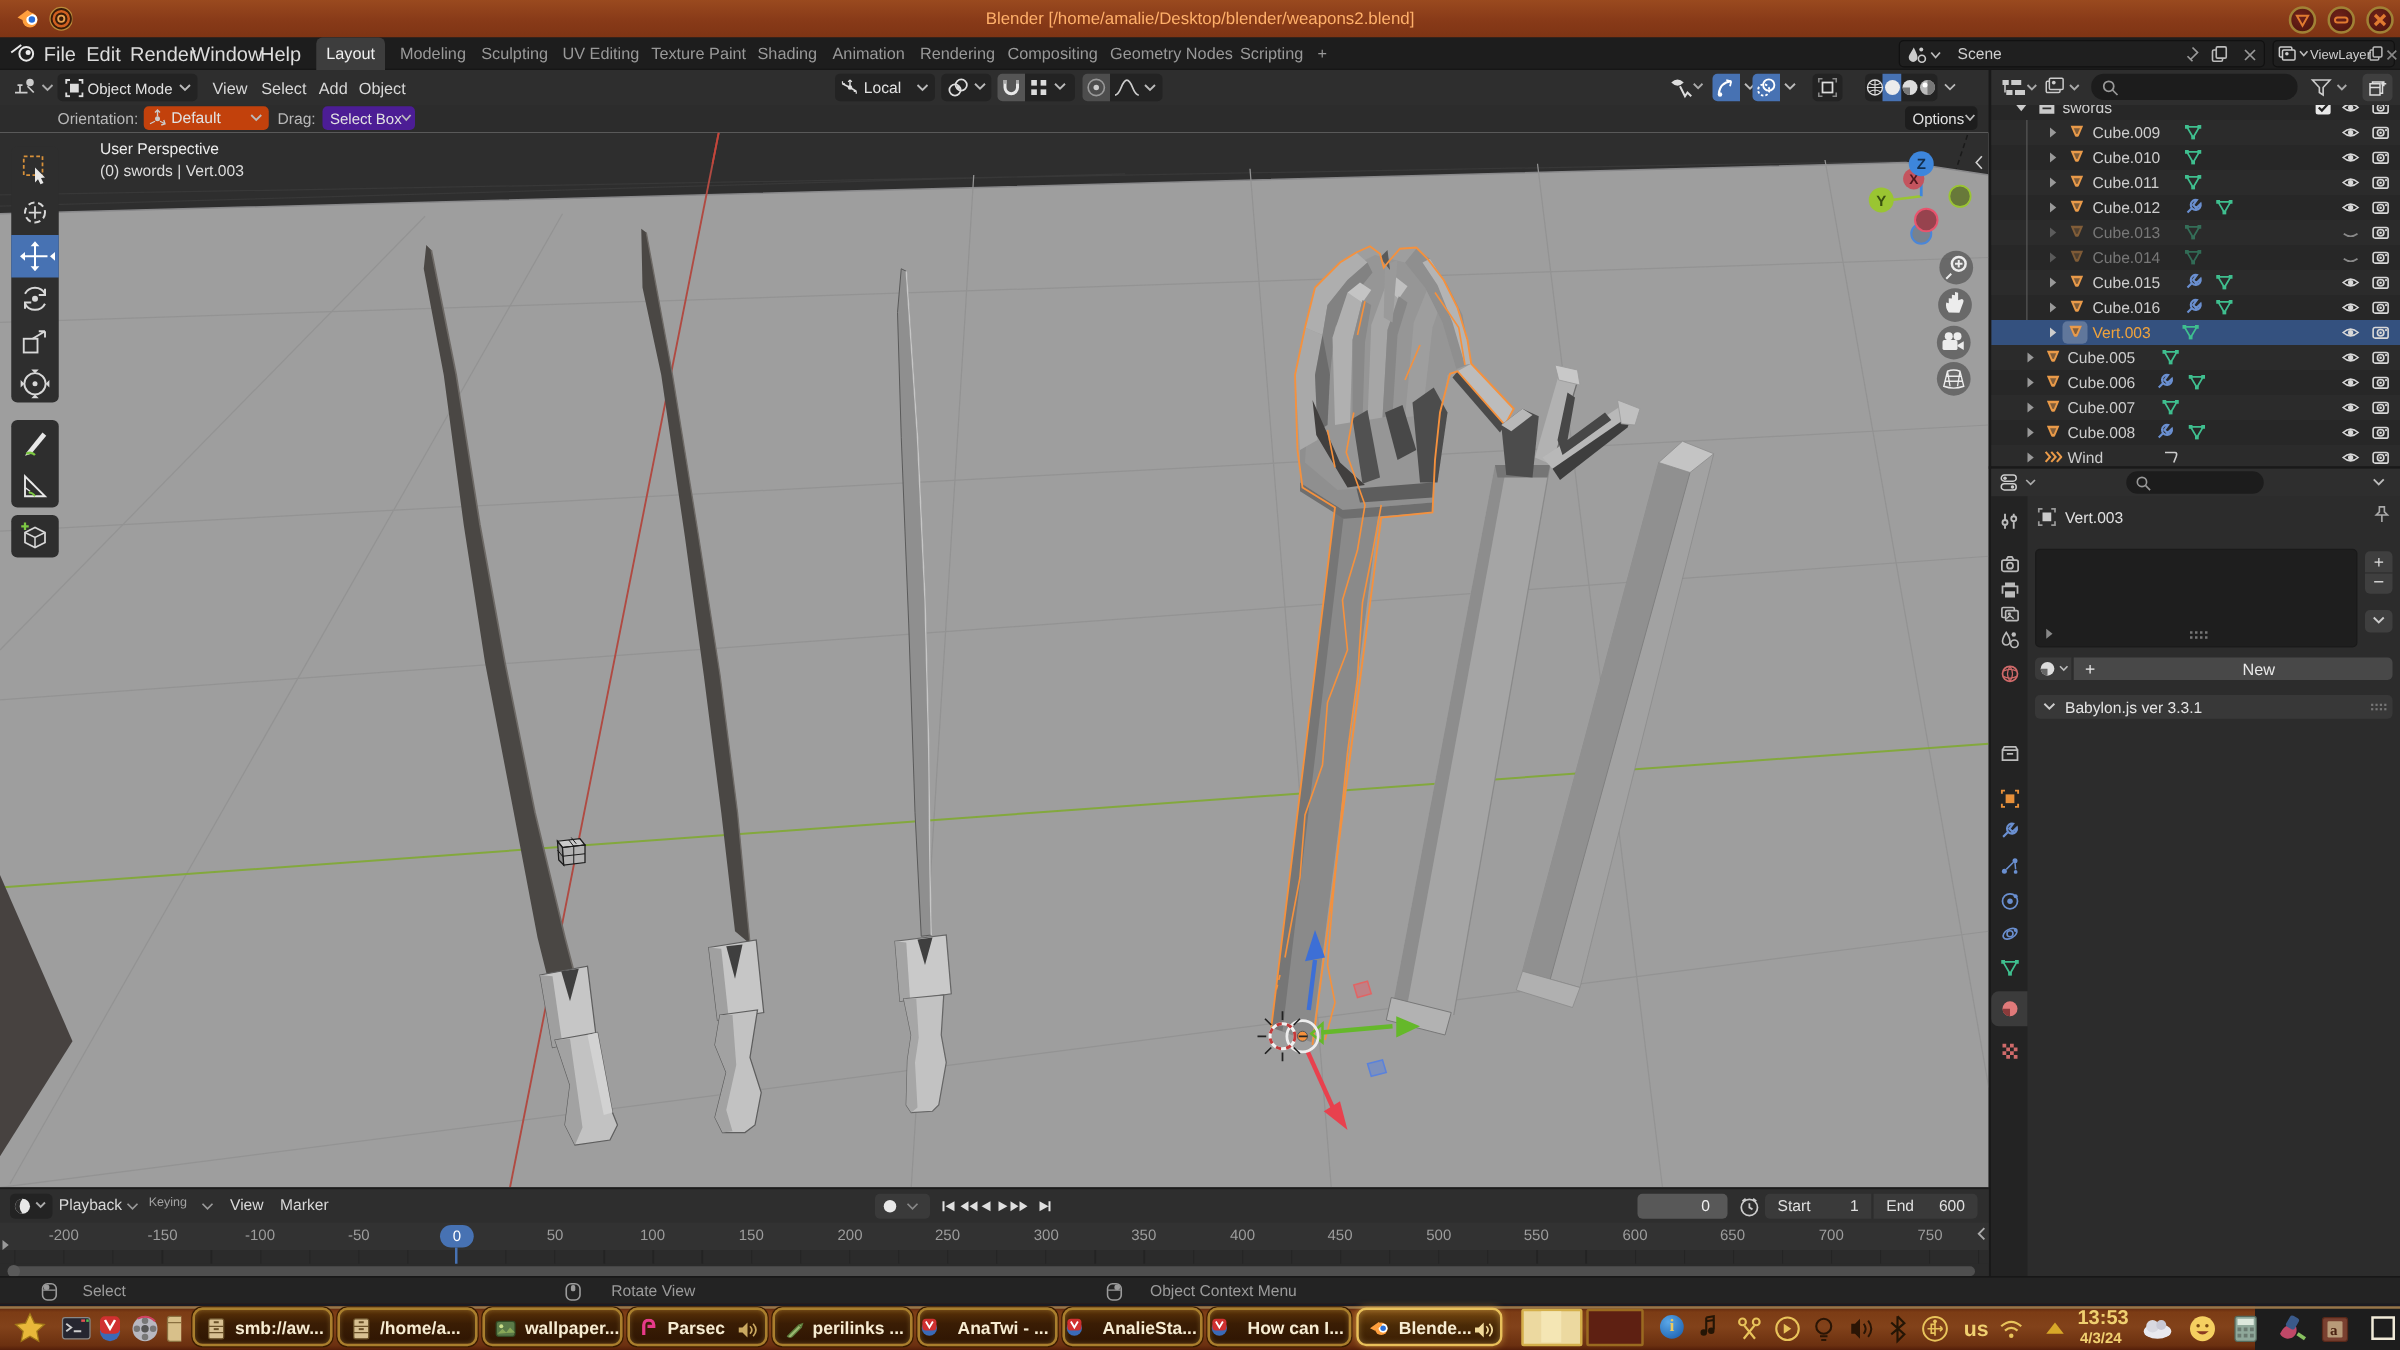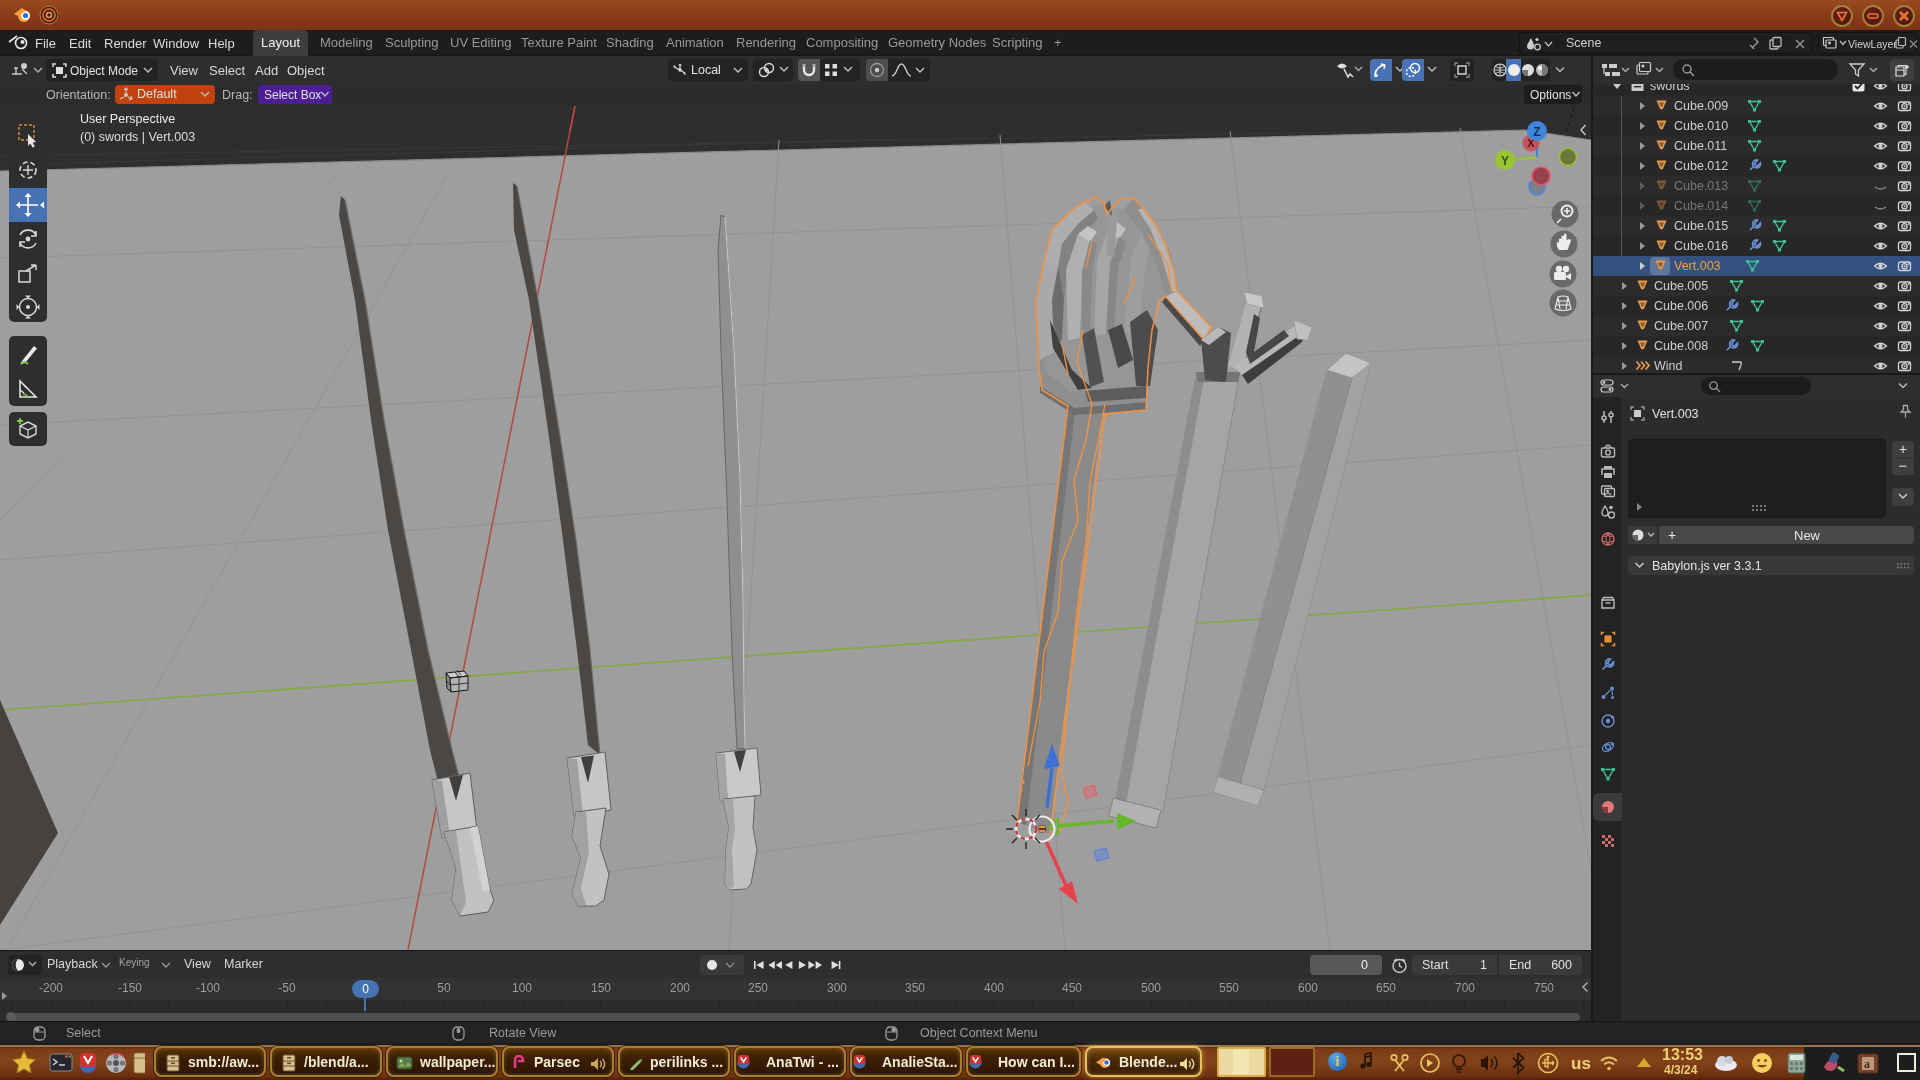--- a/index.html
+++ b/index.html
@@ -3,21 +3,21 @@
 *{margin:0;padding:0;box-sizing:border-box}
 html,body{width:1920px;height:1080px;overflow:hidden;background:#1d1d1d;font-family:"Liberation Sans",sans-serif;}
 .abs{position:absolute}
 .txt{position:absolute;white-space:nowrap}
 
 #titlebar{left:0;top:0;width:1920px;height:30px;background:linear-gradient(#9a4a1f,#883a18 55%,#7e3414)}
 #title{width:100%;text-align:center;top:7px;font-size:13.5px;color:#ffb06a}
 .winbtn{position:absolute;top:5px;width:22px;height:22px;border-radius:50%;background:radial-gradient(circle at 40% 35%,#6e221a,#4a130c);border:2px solid #a08236;color:#e08030;font-size:12px;text-align:center;line-height:18px}
 
 #menubar{left:0;top:30px;width:1920px;height:26px;background:#1d1d1d;border-bottom:1px solid #161616}
-.menu{position:absolute;top:6px;font-size:13px;color:#dcdcdc}
+.menu{position:absolute;top:6px;font-size:16px;color:#dcdcdc}
 .wtab{position:absolute;top:0;height:26px;line-height:26px;font-size:13px;color:#999;padding:0 8px;border-radius:5px 5px 0 0}
 .wtab.act{background:#3d3d3d;color:#efefef}
 .selwidget{position:absolute;top:2px;height:22px;background:#1f1f1f;border:1px solid #111;border-radius:4px;color:#cfcfcf;font-size:12.5px}
 
 #toolhdr{left:0;top:56px;width:1591px;height:28px;background:#2e2e2e}
 #outlhdr{left:1591px;top:56px;width:329px;height:28px;background:#2e2e2e;border-left:2px solid #191919}
 .hmenu{position:absolute;top:7px;font-size:13px;color:#d8d8d8}
 .ddbtn{position:absolute;background:#232323;border-radius:4px;color:#e2e2e2;font-size:12.5px}
 
 #toolset{left:0;top:84px;width:1591px;height:22px;background:#2c2c2c}
@@ -56,20 +56,21 @@
   <g>
    <circle cx="12" cy="12" r="6" fill="#ff9f3d"></circle>
    <circle cx="13.5" cy="11.5" r="4.4" fill="#fff"></circle>
    <circle cx="13.5" cy="11.5" r="2.6" fill="#2a6fd8"></circle>
    <path d="M2 10 L10 4 L14 7 L6 12 Z" fill="#ff9f3d"></path>
   </g>
   <circle cx="37" cy="11" r="9" fill="#3a1c08" stroke="#b98a3a"></circle>
   <circle cx="37" cy="11" r="6" fill="none" stroke="#d06020" stroke-width="2"></circle>
   <circle cx="37" cy="11" r="2.5" fill="none" stroke="#e8a050" stroke-width="1.5"></circle>
  </svg>
+ <div class="txt" id="title">Blender [/home/amalie/Desktop/blender/weapons2.blend]</div>
  <div class="winbtn" style="left:1831px">
       <svg width="18" height="18" viewBox="0 0 18 18" style="position:absolute;left:0;top:0">
         <path d="M4.5 5.5 h9 l-4.5 8 Z" fill="none" stroke="#e07a30" stroke-width="1.6"></path>
       </svg>
     </div>
  <div class="winbtn" style="left:1862px">
       <svg width="18" height="18" viewBox="0 0 18 18" style="position:absolute;left:0;top:0">
         <rect x="4" y="7" width="10" height="4" rx="2" fill="none" stroke="#e07a30" stroke-width="1.6"></rect>
       </svg>
     </div>
@@ -1158,21 +1159,21 @@
       </svg>
       <span class="lbl" style="left:32px">smb://aw...</span>
     </div>
  <div class="tbtn" style="left:270px;width:112px">
       <svg class="abs" style="left:10px;top:6px" width="14" height="18" viewBox="0 0 14 18">
         <rect x="1" y="1" width="12" height="16" rx="1.5" fill="#d8c092" stroke="#6a5028"></rect>
         <path d="M1 7 h12 M1 12 h12" stroke="#6a5028"></path>
         <rect x="5" y="3" width="4" height="1.6" fill="#6a5028"></rect>
         <rect x="5" y="8.5" width="4" height="1.6" fill="#6a5028"></rect>
       </svg>
-      <span class="lbl" style="left:32px">/blend/a...</span>
+      <span class="lbl" style="left:32px">/home/a...</span>
     </div>
  <div class="tbtn" style="left:386px;width:112px">
       <svg class="abs" style="left:8px;top:7px" width="17" height="16" viewBox="0 0 17 16">
         <rect x="1" y="2" width="15" height="12" rx="2" fill="#5a7a48" stroke="#324a24"></rect>
         <circle cx="5" cy="6" r="1.6" fill="#cade8a"></circle>
         <path d="M2 12 l4 -4 3 3 3 -4 4 4" fill="#88a858"></path>
       </svg>
       <span class="lbl" style="left:32px">wallpaper...</span>
     </div>
  <div class="tbtn" style="left:502px;width:112px">

